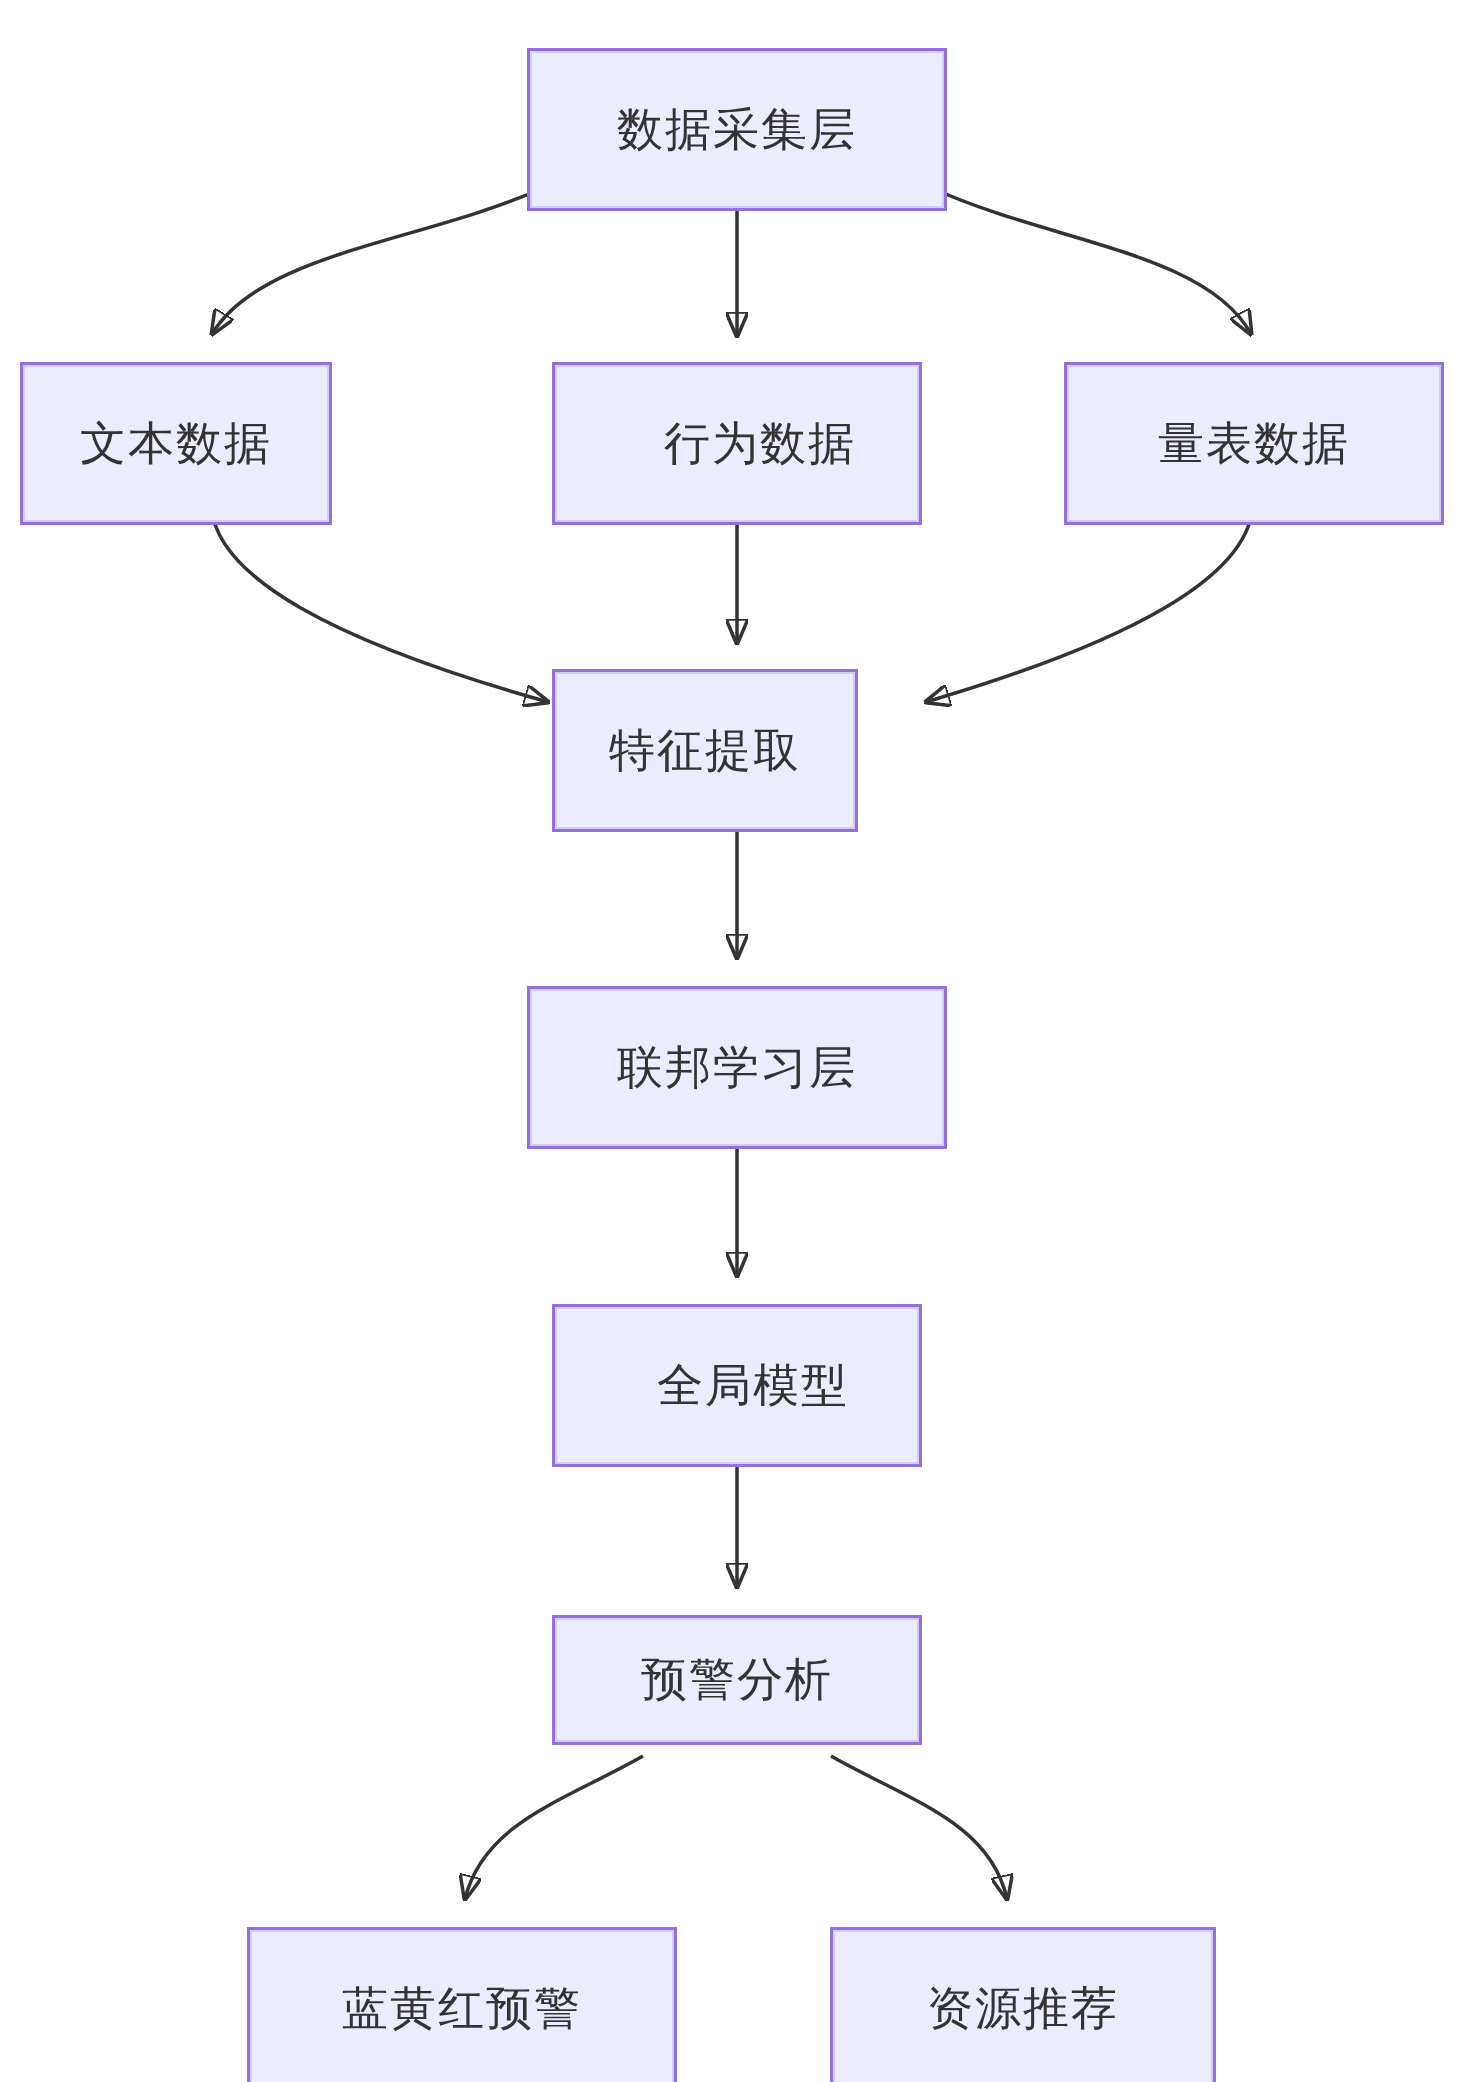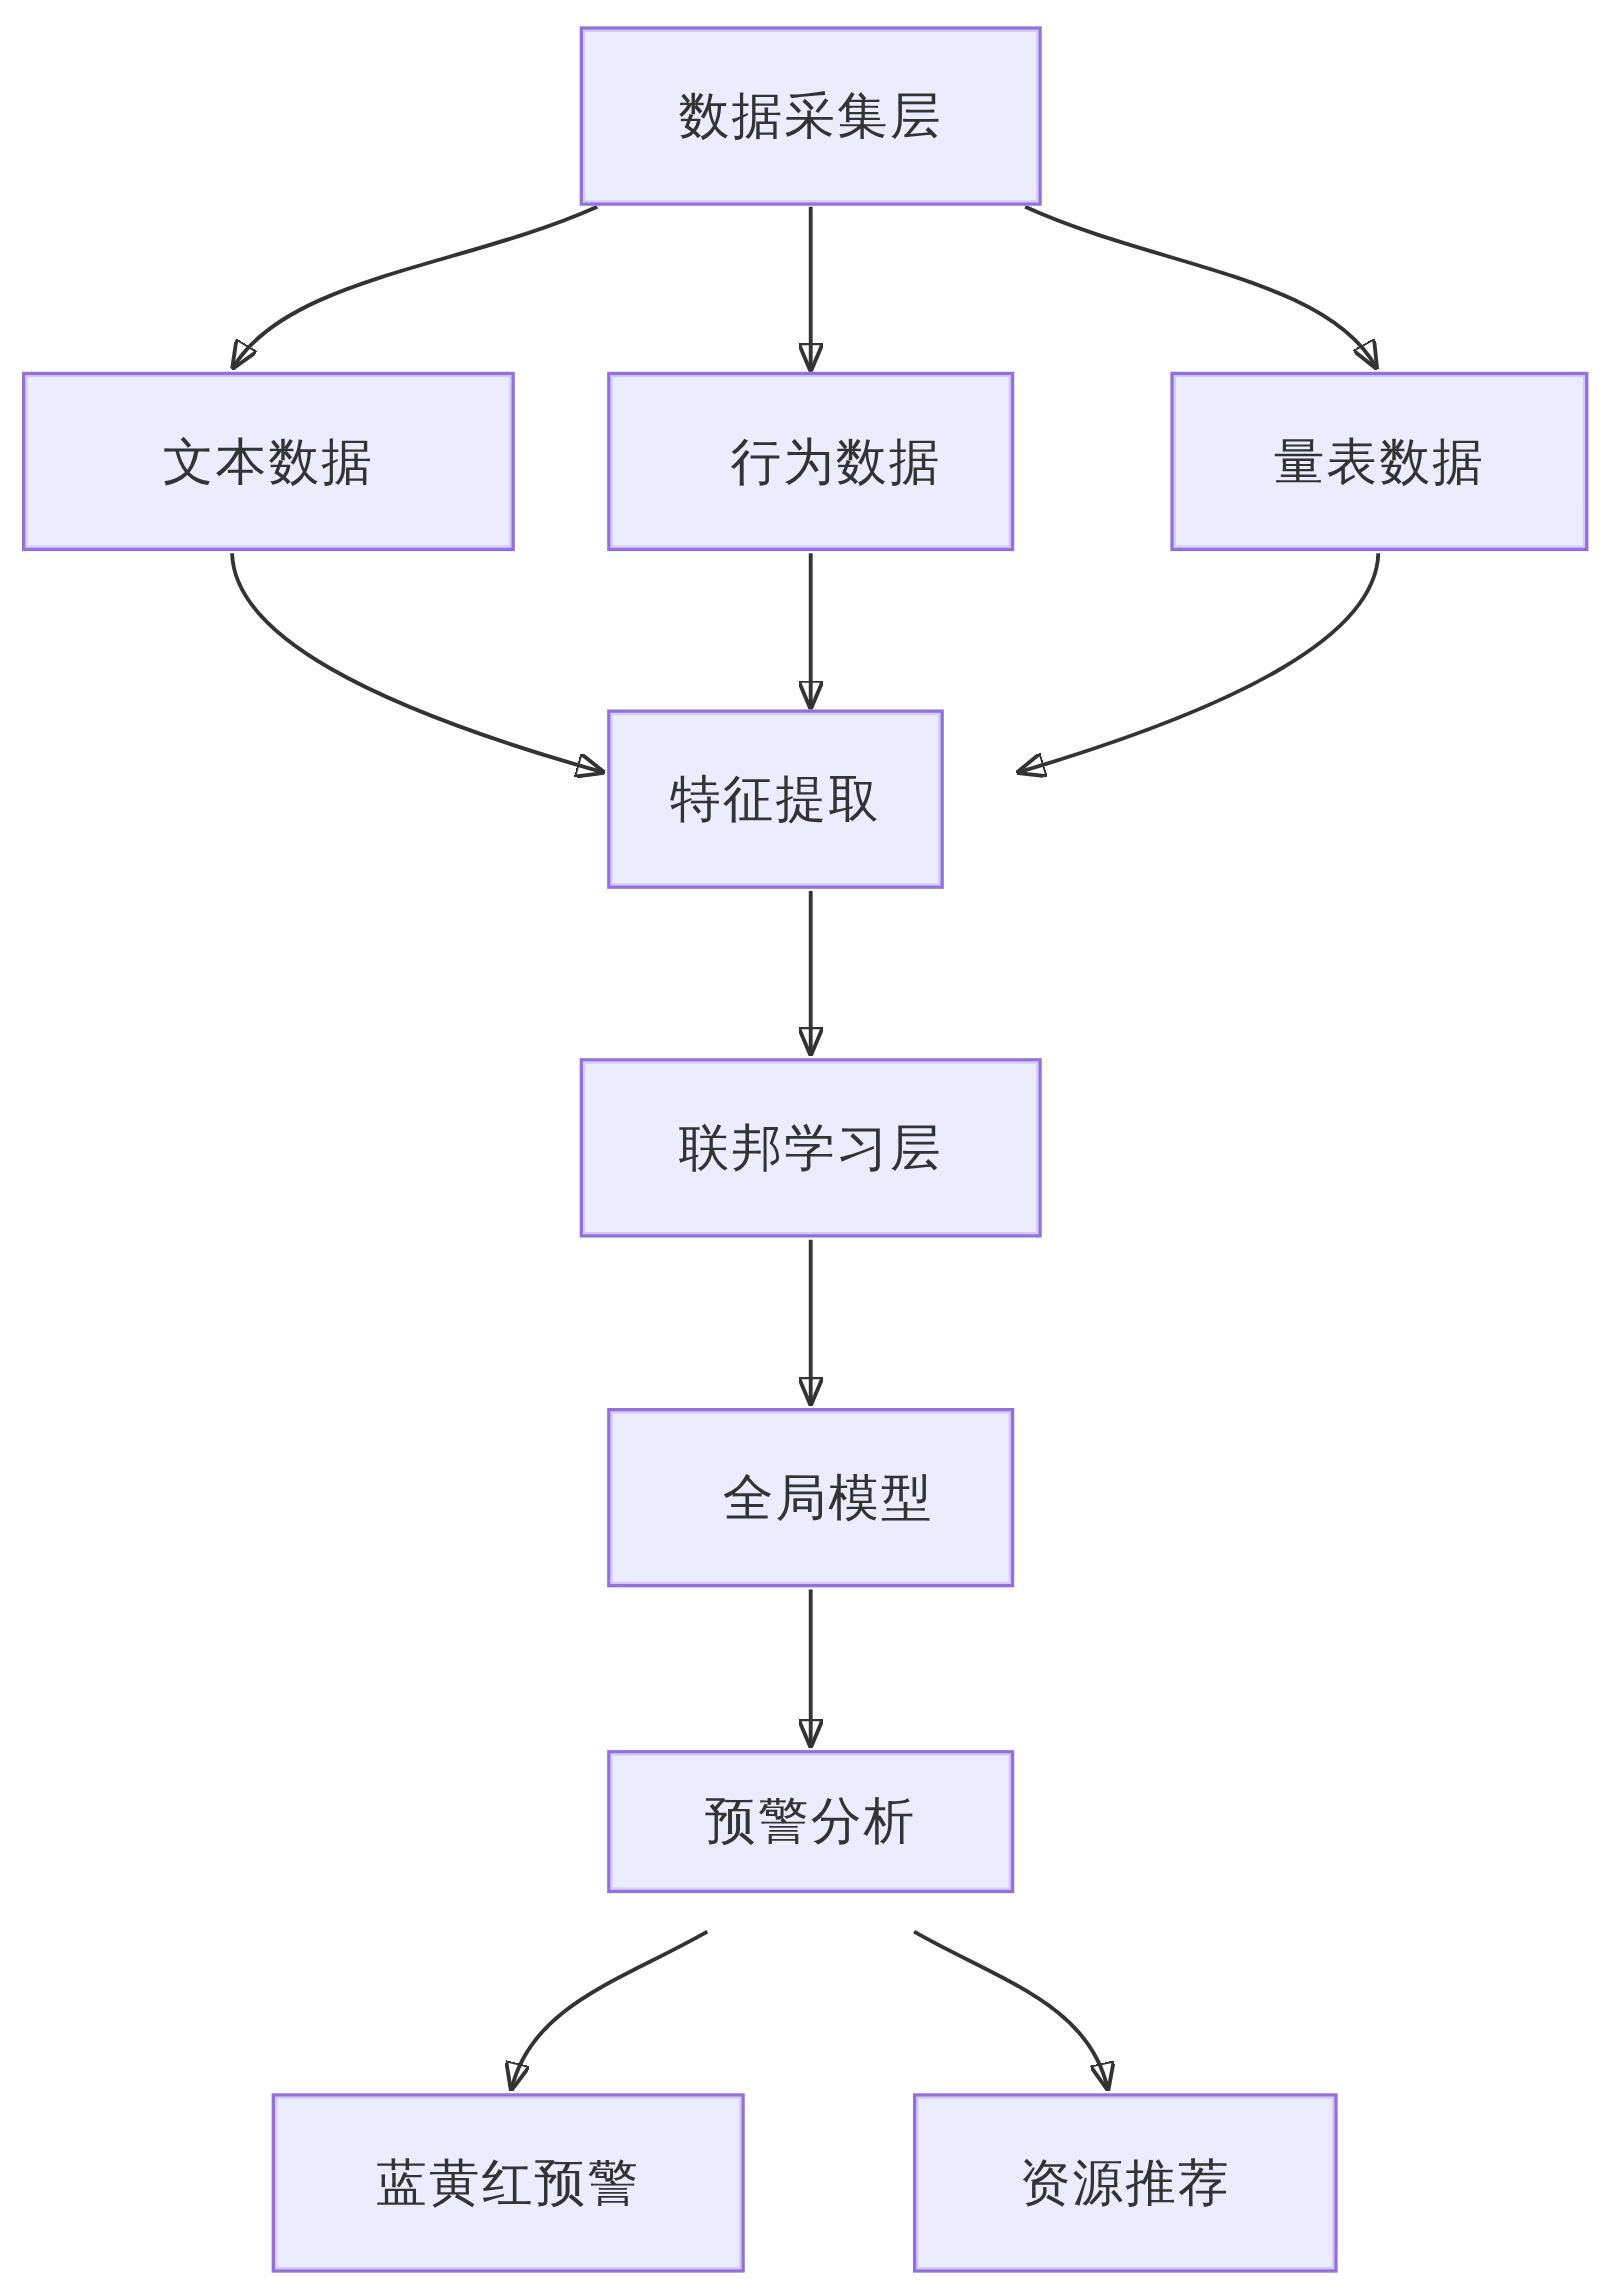--- a/index.html
+++ b/index.html
@@ -33,30 +33,31 @@
     stroke-width: 3.5;
   }
   .node {
     position: absolute;
     background: var(--node-fill);
     border: 3px solid var(--node-border);
     box-shadow: inset 0 0 0 2px rgba(185, 161, 232, 0.45);
     display: flex;
     align-items: center;
     justify-content: center;
+    margin-top: 24px;
   }
   .node .label {
     font-size: 46px;
     color: var(--node-text);
     letter-spacing: 2px;
     white-space: nowrap;
   }
   
   .n-collect   { left: 527px;  top: 24px;   width: 420px; height: 163px; }
-  .n-text      { left: 20px;   top: 338px;  width: 448px; height: 163px; }
+  .n-text      { left: 20px;   top: 338px;  width: 312px; height: 163px; }
   .n-behavior  { left: 552px;  top: 338px;  width: 370px; height: 163px; padding-left: 46px; }
   .n-scale     { left: 1064px; top: 338px;  width: 380px; height: 163px; }
   .n-feature   { left: 552px;  top: 645px;  width: 306px; height: 163px; }
   .n-federated { left: 527px;  top: 962px;  width: 420px; height: 163px; }
   .n-global    { left: 552px;  top: 1280px; width: 370px; height: 163px; padding-left: 32px; }
   .n-warning   { left: 552px;  top: 1591px; width: 370px; height: 130px; }
   .n-bluewarn  { left: 247px;  top: 1903px; width: 430px; height: 163px; }
   .n-resource  { left: 830px;  top: 1903px; width: 386px; height: 163px; text-align: right; }
 </style>
 </head>

